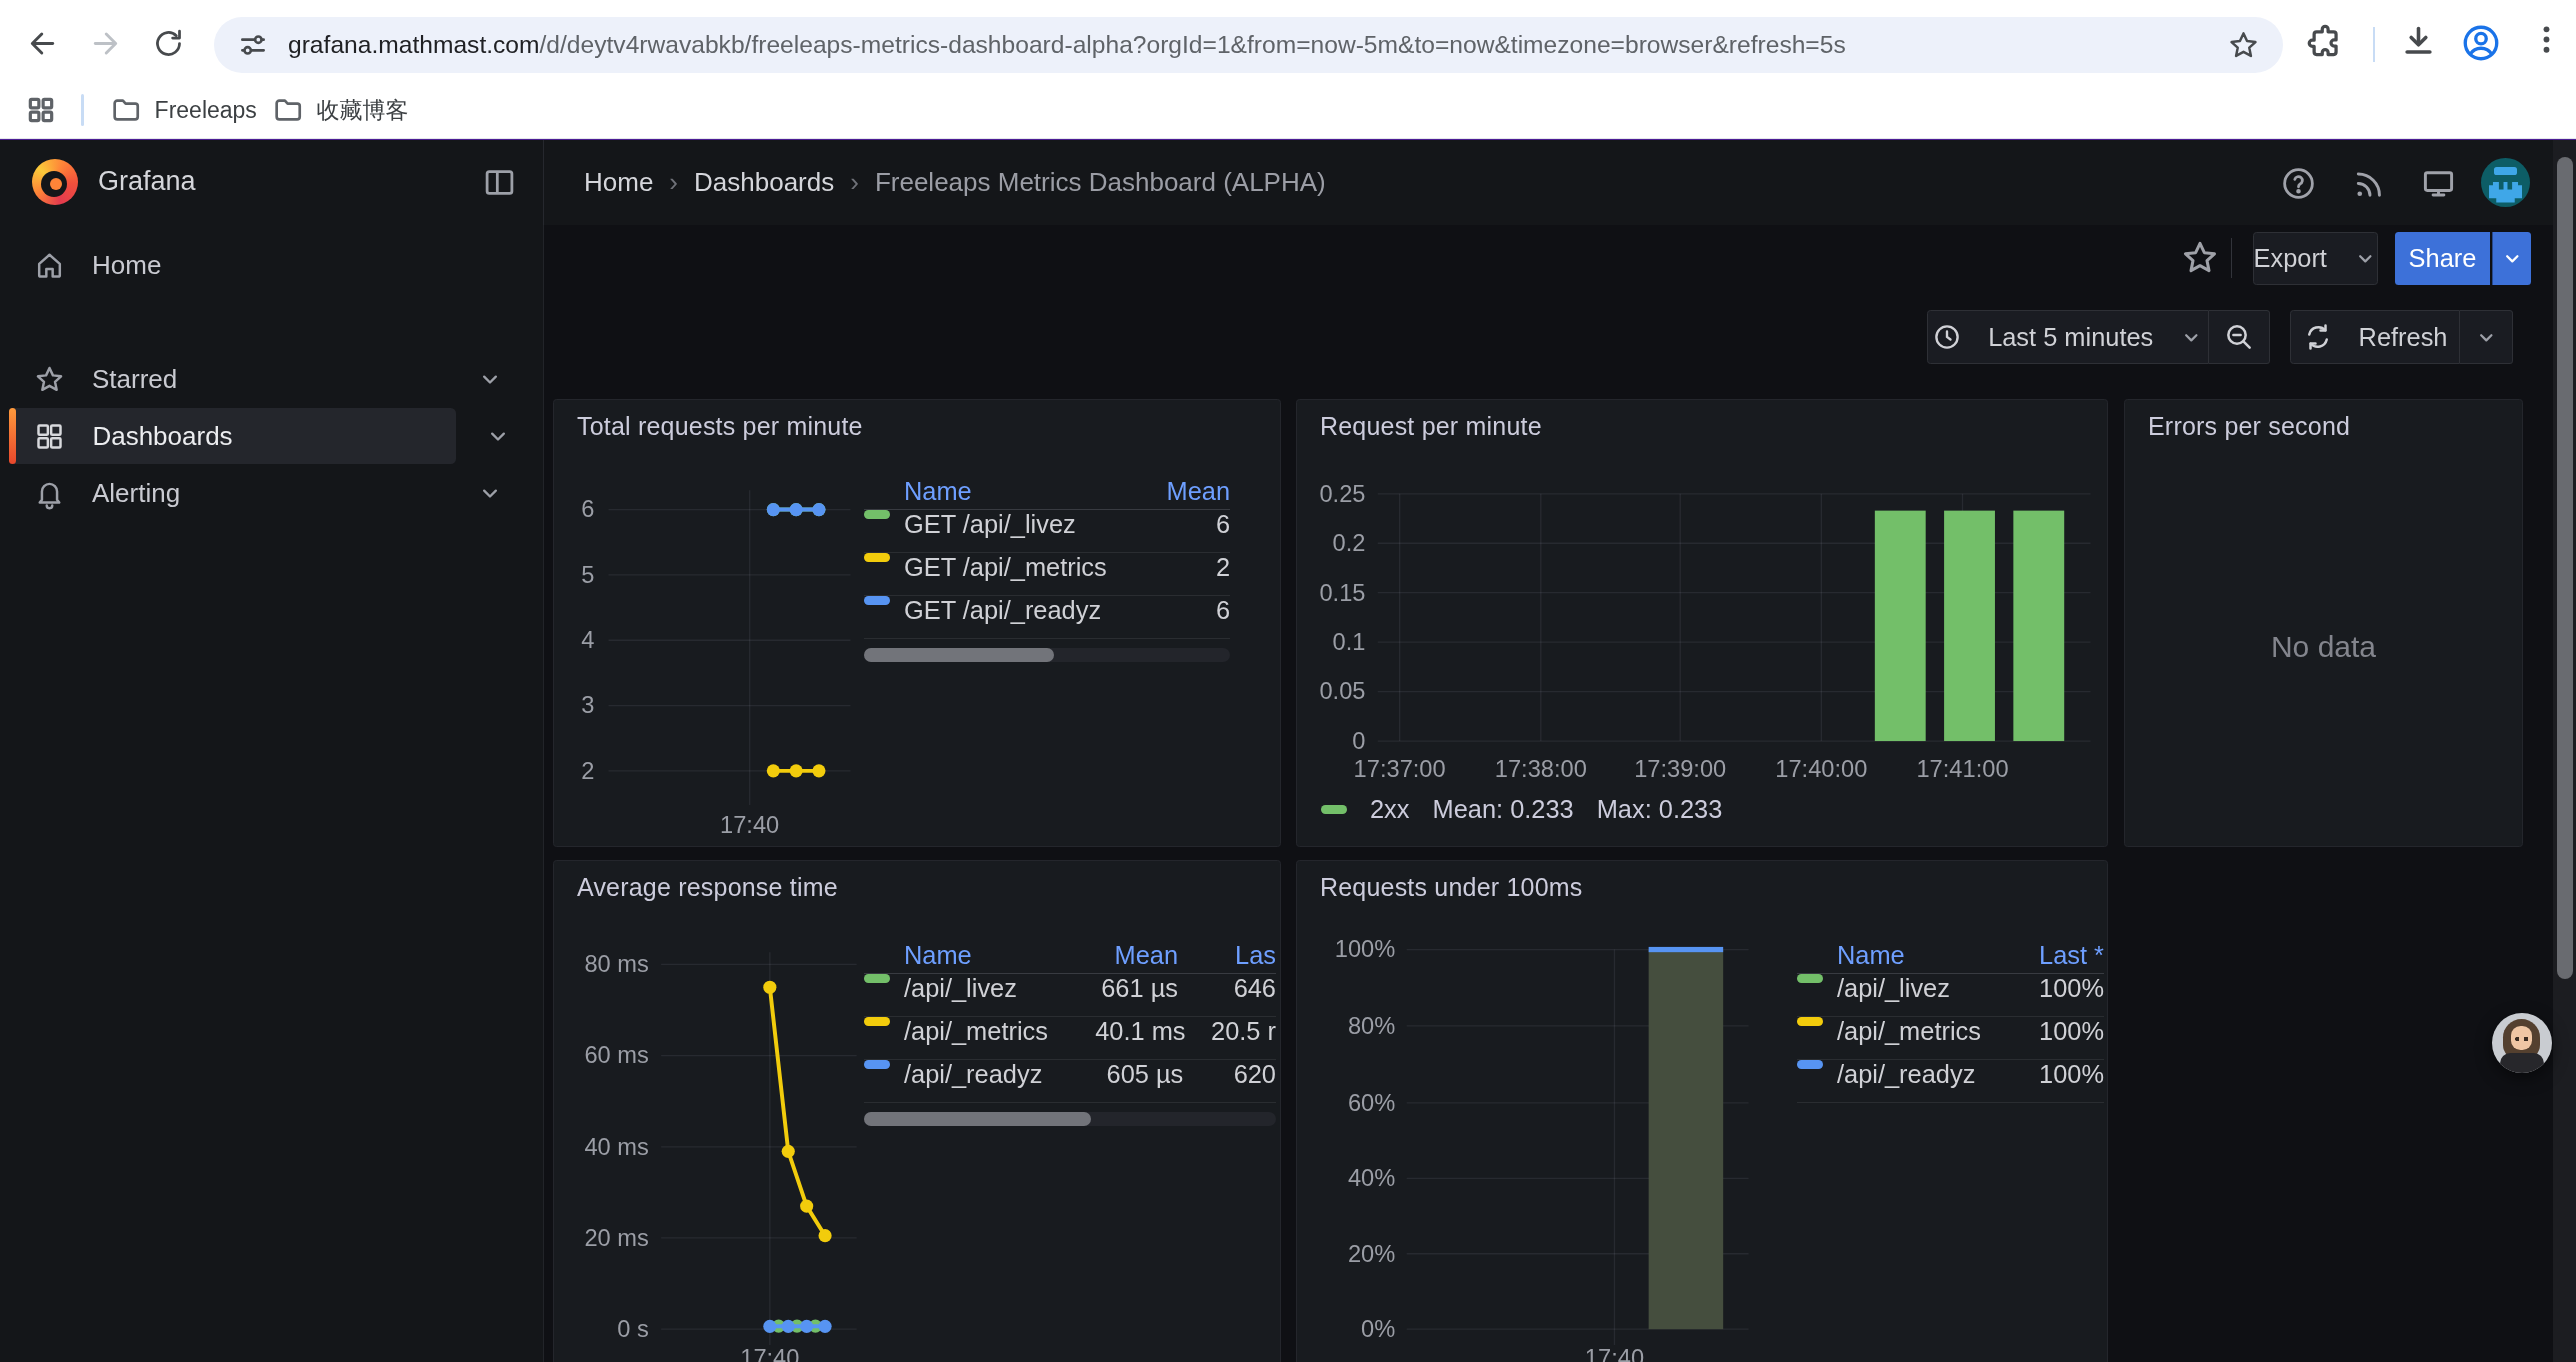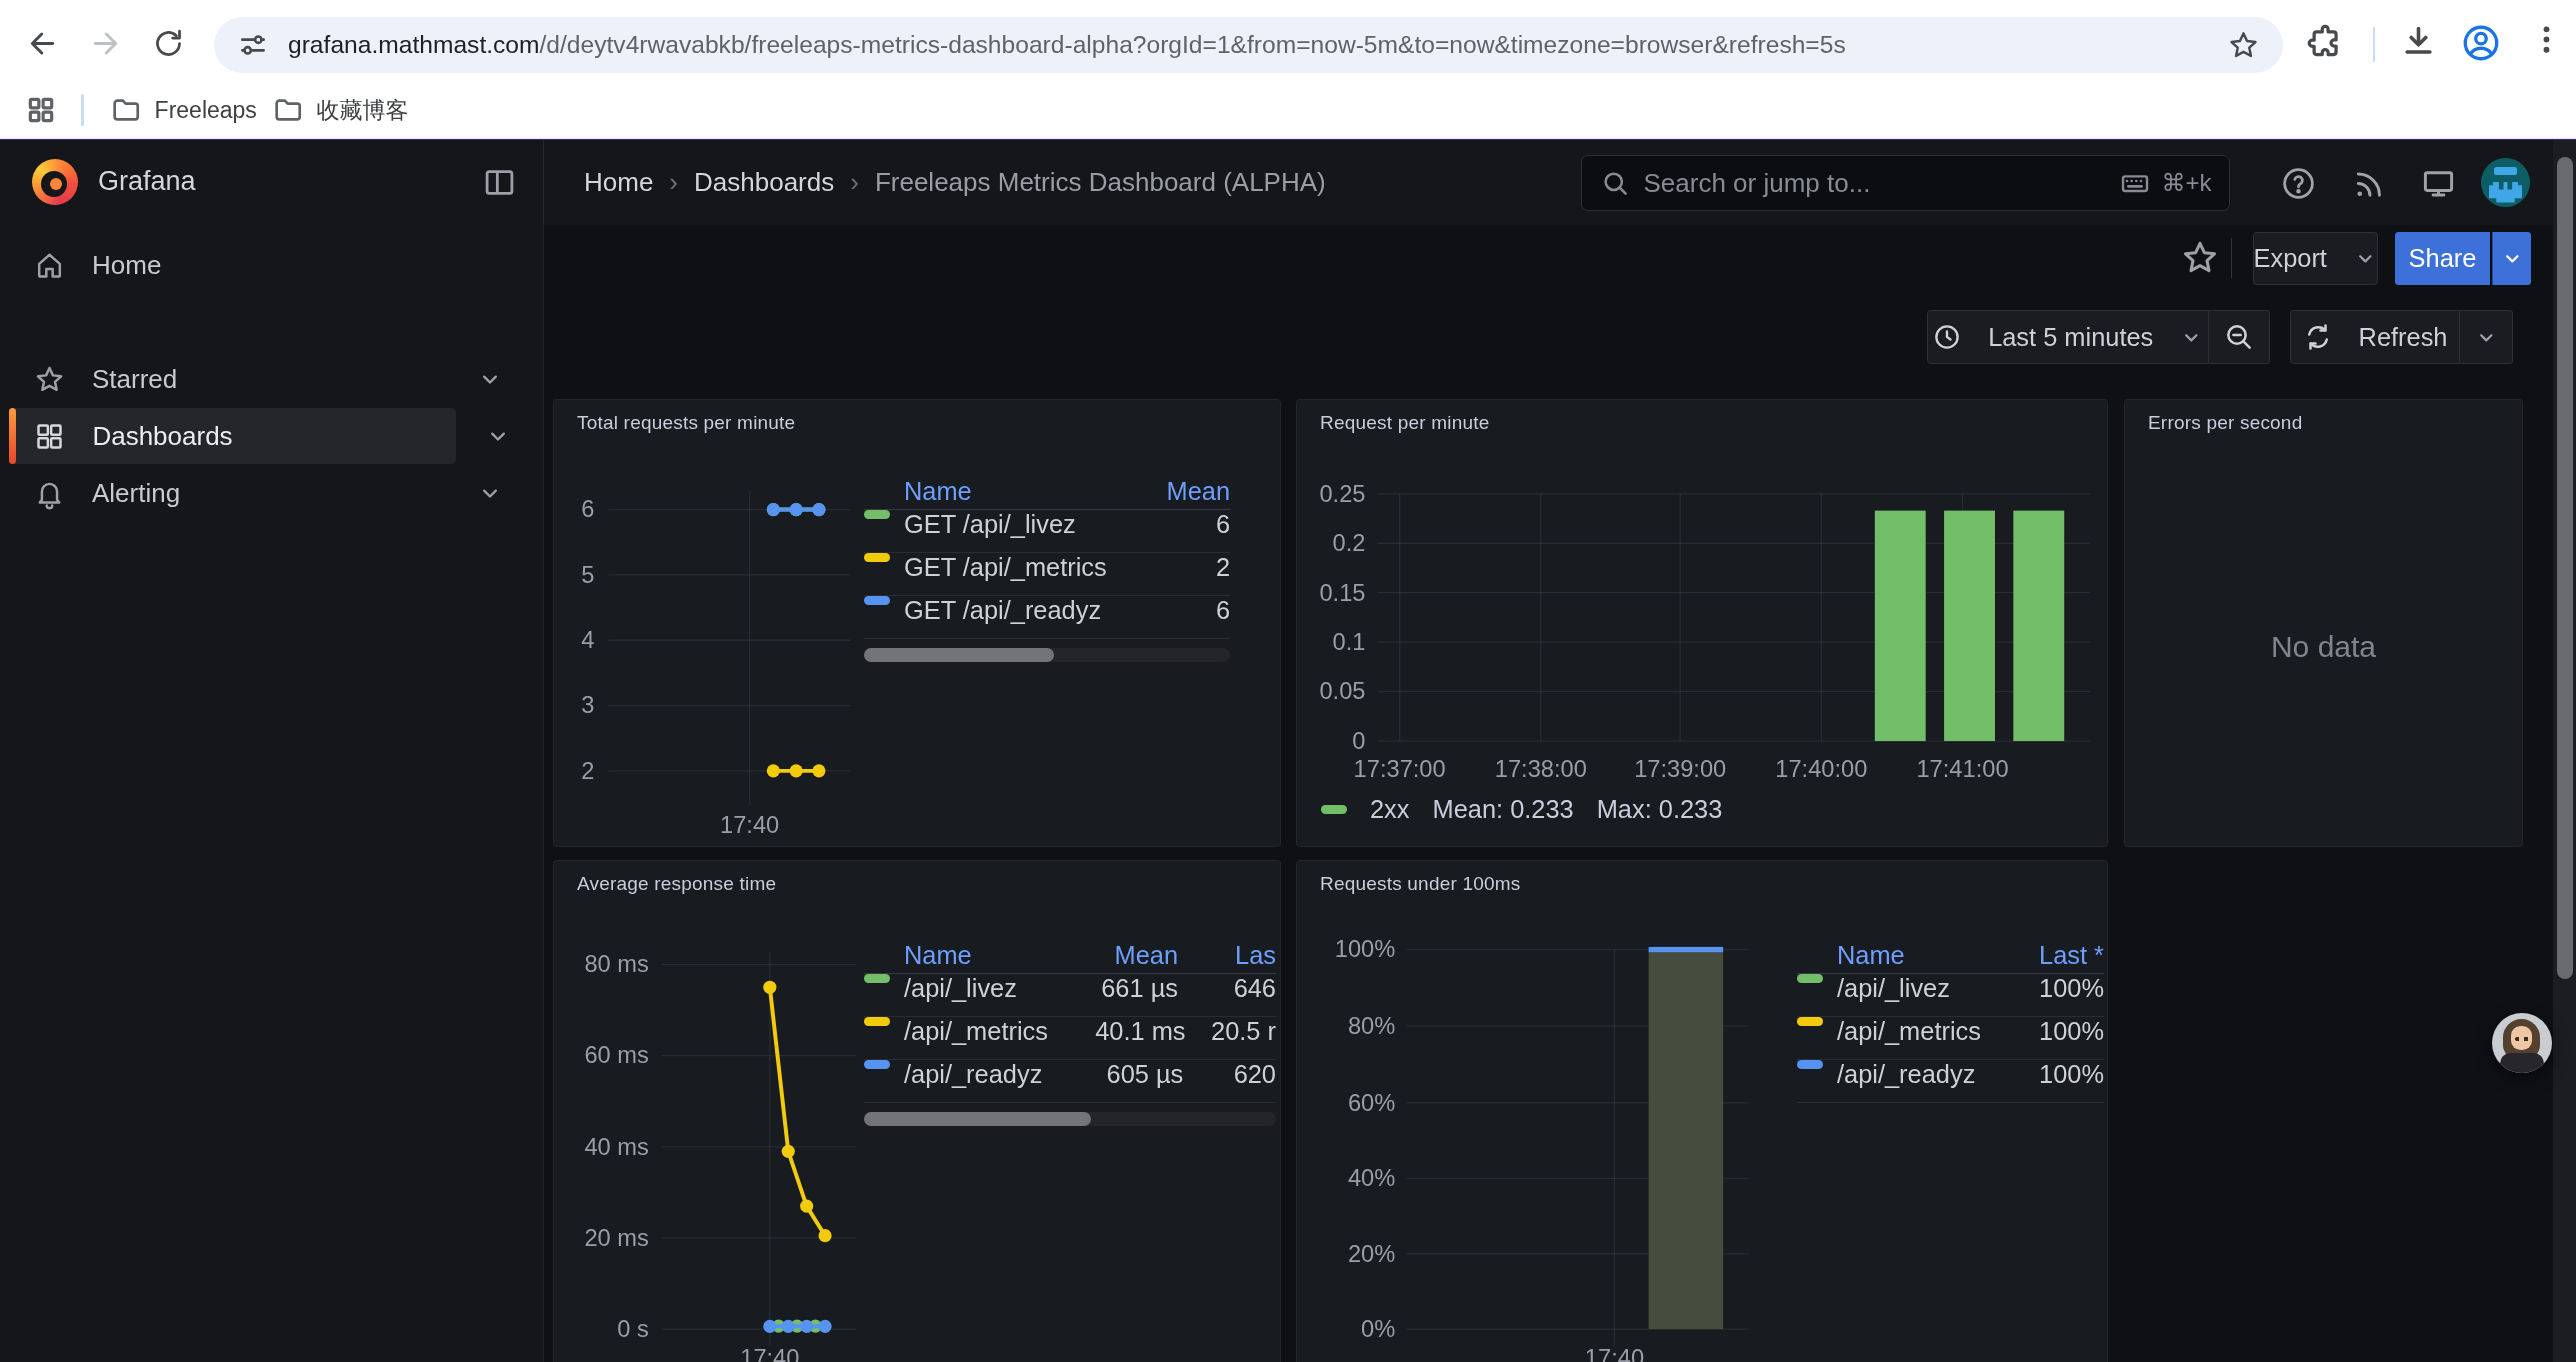--- a/index.html
+++ b/index.html
@@ -50,21 +50,21 @@
   .sb-item.active .sb-chev{right:-56px;}
   
   .gf-main{position:absolute;left:544px;top:217px;width:2009px;height:1138px;background:#0f1014;}
   .dash-star{position:absolute;left:2180px;top:230px;color:#9fa1a8;}
   .tb-divider{position:absolute;left:2231px;top:230px;width:0.9px;height:40px;background:#32343b;}
   .btn{position:absolute;box-sizing:border-box;display:flex;align-items:center;justify-content:center;gap:26px;background:#1a1c22;border:0.9px solid #2e3036;color:#d0d1d6;font-size:25.4px;border-radius:3.5px;}
   .btn .chev{display:flex;color:#9da0a8;}
   .btn-primary{background:#3d71d9;border:none;color:#ffffff;font-weight:500;}
   
   .panel{position:absolute;background:#181b1f;border:0.9px solid #24262c;border-radius:3.5px;box-sizing:border-box;}
-  .panel-title{position:absolute;left:23px;top:12.3px;font-size:19px;font-weight:500;color:#ccccdc;letter-spacing:0.2px;white-space:nowrap;}
+  .panel-title{position:absolute;left:23px;top:12.3px;font-size:25px;font-weight:500;color:#ccccdc;letter-spacing:0.2px;white-space:nowrap;}
   .chart{position:absolute;left:0;top:0;}
   .no-data{position:absolute;left:0;right:0;top:230px;text-align:center;font-size:30px;color:#83858d;}
   
   .legend{position:absolute;font-size:25.4px;color:#d0d1d6;box-sizing:border-box;overflow:hidden;}
   .lg-head{display:flex;align-items:center;height:35px;color:#6e9fff;font-weight:500;border-bottom:0.9px solid rgba(204,204,220,0.18);}
   .lg-head .hname{margin-left:40px;}
   .lg-row{display:flex;align-items:flex-start;height:42px;border-bottom:0.9px solid rgba(204,204,220,0.10);}
   .sw{width:26px;height:8.8px;border-radius:4.4px;margin-right:14px;flex:0 0 auto;background:#888;}
   .lg-name{white-space:nowrap;}
   .lg-val{margin-left:auto;white-space:nowrap;}
@@ -188,34 +188,20 @@
     </div>
 
     <div class="crumbs">
       <span class="crumb">Home</span>
       <span class="crumb-sep">›</span>
       <span class="crumb">Dashboards</span>
       <span class="crumb-sep">›</span>
       <span class="crumb current">Freeleaps Metrics Dashboard (ALPHA)</span>
     </div>
 
-    <div class="gf-search">
-      <svg width="30" height="30" viewBox="0 0 24 24" fill="none" stroke="currentColor" stroke-width="2" stroke-linecap="round">
-          <circle cx="11" cy="11" r="6.5"></circle>
-          <path d="m16 16 4.5 4.5"></path>
-        </svg>
-      <span class="ph">Search or jump to...</span>
-      <span class="kbd-hint">
-        <svg width="32" height="32" viewBox="0 0 24 24" fill="none" stroke="currentColor" stroke-width="1.8">
-            <rect x="3" y="7" width="18" height="11" rx="1.6"></rect>
-            <path d="M6 10.5h.01M9.5 10.5h.01M13 10.5h.01M16.5 10.5h.01M7 14.5h10" stroke-linecap="round" stroke-width="2"></path>
-          </svg>
-        <span>⌘+k</span>
-      </span>
-    </div>
 
     <div class="hicon" style="left:2276px">
       <svg width="37" height="37" viewBox="0 0 24 24" fill="none" stroke="currentColor" stroke-width="1.8">
           <circle cx="12" cy="12" r="9"></circle>
           <path d="M9.6 9.3a2.5 2.5 0 1 1 3.4 3c-.8.5-1 1-1 1.8" stroke-linecap="round"></path>
           <circle cx="12" cy="17" r="0.6" fill="currentColor"></circle>
         </svg>
     </div>
     <div class="hicon" style="left:2346px">
       <svg width="35" height="35" viewBox="0 0 24 24" fill="none" stroke="currentColor" stroke-width="2" stroke-linecap="round">

